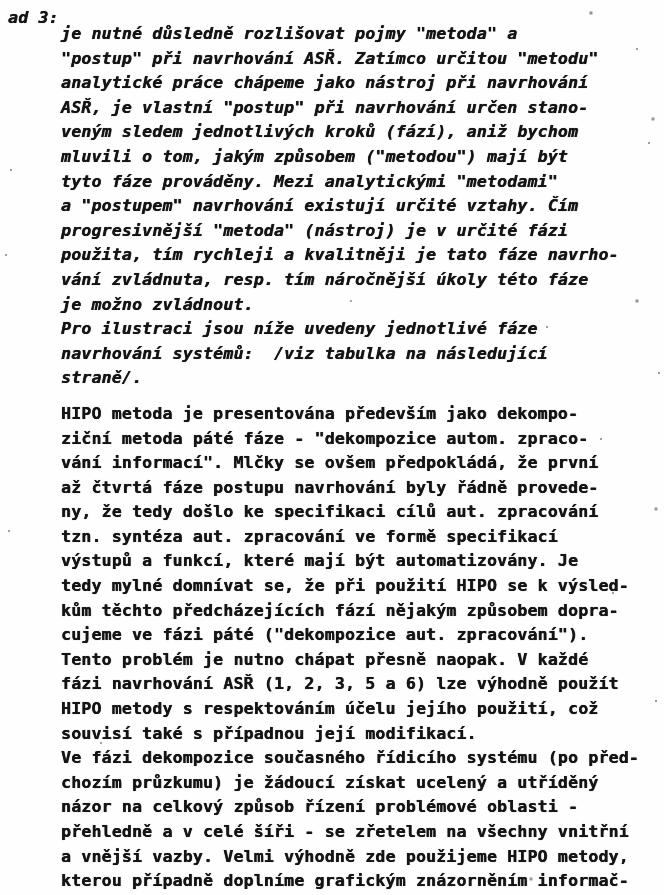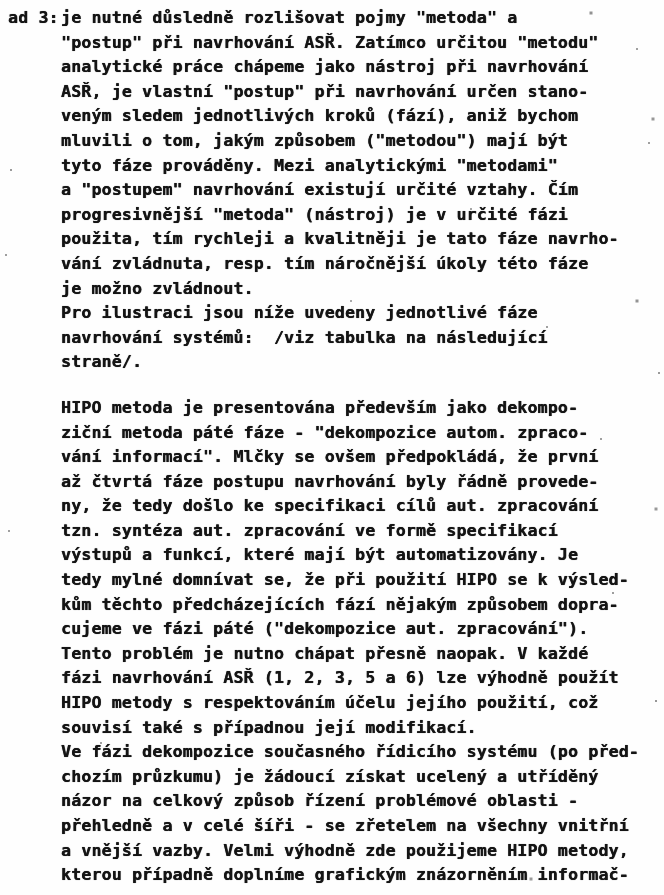--- a/index.html
+++ b/index.html
@@ -24,29 +24,30 @@
     text-shadow: 0 0 0.7px rgba(10,10,10,0.85), 0.4px 0.3px 0 rgba(20,20,20,0.55);
   }
   .ptext {
     white-space: pre;
   }
   .para {
     padding-left: 61px;
   }
   .para-1 {
     position: relative;
-    padding-top: 6px;
+    padding-top: 22px;
+    font-style: italic;
   }
   .ad-label {
     position: absolute;
     left: 8px;
     top: 6px;
     white-space: pre;
   }
-  .para-2 { margin-top: 21px; }
+  .para-2 { margin-top: 11px; }
   .para-3 { }
   
   .speckles {
     position: absolute;
     top: 0; left: 0;
     width: 2px; height: 2px;
     background: transparent;
     opacity: 0.55;
     box-shadow:
       590px 12px 0 0.5px #3a3a3a,

